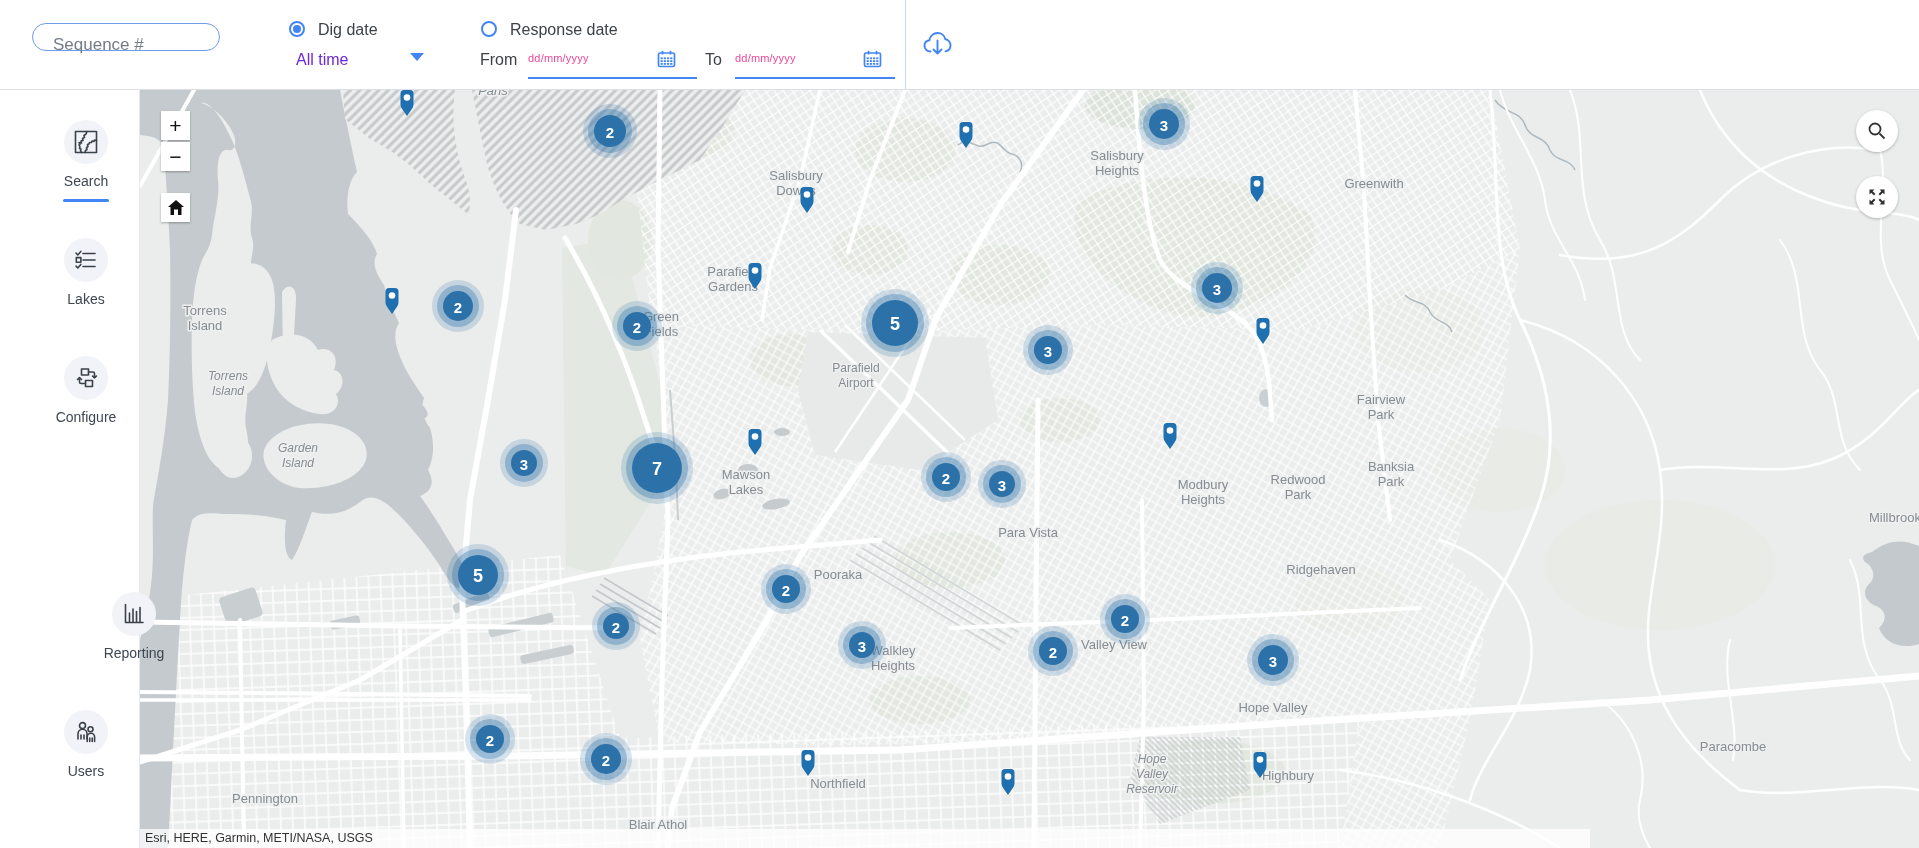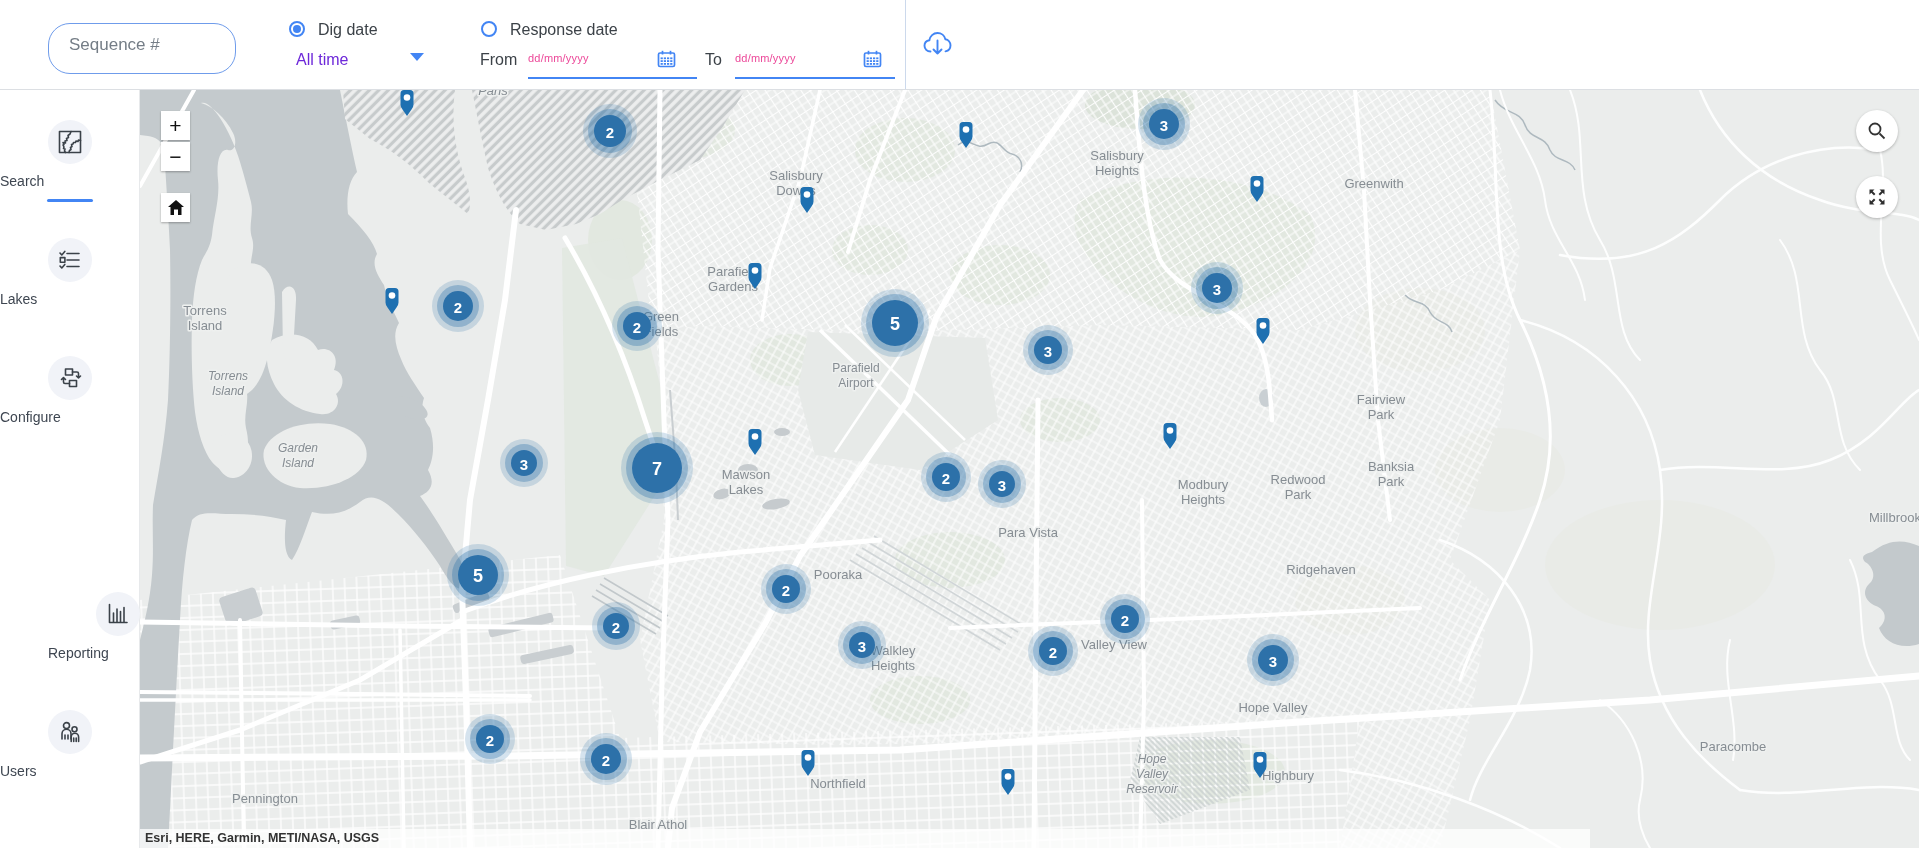--- a/index.html
+++ b/index.html
@@ -1,41 +1,41 @@
 <!DOCTYPE html>
 <html><head><meta charset="utf-8">
 <style>
 html,body{margin:0;padding:0;width:1919px;height:848px;overflow:hidden;
  font-family:"Liberation Sans",sans-serif;background:#fff;}
 #topbar{position:absolute;left:0;top:0;width:1919px;height:90px;background:#fff;
  border-bottom:1px solid #dcdfe3;box-sizing:border-box;z-index:30;}
-#seq{position:absolute;left:48px;top:23px;width:188px;height:51px;border:1.5px solid #6f9ceb;
+#seq{position:absolute;left:32px;top:23px;width:188px;height:28px;border:1.5px solid #6f9ceb;
  border-radius:22px;box-sizing:border-box;}
 #seq span{position:absolute;left:20px;top:11px;font-size:17px;color:#747d86;}
 .radio{position:absolute;width:16px;height:16px;border:2px solid #4285f4;border-radius:50%;box-sizing:border-box;}
 .radio .dot{position:absolute;left:2px;top:2px;width:8px;height:8px;border-radius:50%;background:#4285f4;}
 .tlabel{position:absolute;font-size:16px;color:#3c4248;}
 .caret{position:absolute;width:0;height:0;border-left:7px solid transparent;border-right:7px solid transparent;border-top:8px solid #4285f4;}
 .dateph{position:absolute;font-size:11px;color:#ec4899;letter-spacing:0.2px;}
 .uline{position:absolute;height:2px;background:#4285f4;}
 #vdivider{position:absolute;left:905px;top:0;width:1px;height:89px;background:#ccd9ec;}
 #sidebar{position:absolute;left:0;top:90px;width:140px;height:758px;background:#fff;
  border-right:1px solid #e7e9eb;box-sizing:border-box;z-index:20;}
-.navitem{position:absolute;left:0;width:140px;}
+.navitem{position:absolute;left:16px;width:140px;text-align:center;}
 .navcirc{width:44px;height:44px;border-radius:50%;background:#f1f3f8;margin:0 auto;display:flex;align-items:center;justify-content:center;}
 .navlab{margin-top:9px;font-size:14px;color:#3e4651;}
 .navuline{width:46px;height:3px;background:#4285f4;border-radius:2px;margin:10px auto 0;}
 #map{position:absolute;left:140px;top:90px;width:1450px;height:758px;background:#ebedec;}
 .mbtn{position:absolute;width:29px;height:29px;background:#fff;box-shadow:0 1px 2px rgba(0,0,0,0.3);
  display:flex;align-items:center;justify-content:center;font-size:21px;color:#111;font-weight:400;}
 .cbtn{position:absolute;width:42px;height:42px;background:#fff;border-radius:50%;box-shadow:0 1px 3px rgba(0,0,0,0.25);
  display:flex;align-items:center;justify-content:center;}
 #attrib{position:absolute;left:0;bottom:0;width:100%;height:19px;background:rgba(255,255,255,0.75);
  font-size:12.5px;color:#323232;z-index:10;}
-#attrib .l{position:absolute;left:5px;top:2px;font-weight:bold;}
+#attrib .l{position:absolute;left:5px;top:2px;}
 #attrib .r{position:absolute;right:8px;top:2px;margin-top:20px;}
 </style></head><body>
 <div id="topbar">
  <div id="seq">
       <span>Sequence #</span>
     </div>
  <div class="radio" style="left:289px;top:21px;">
       <div class="dot"></div>
     </div>
  <div class="tlabel" style="left:318px;top:21px;">Dig date</div>

